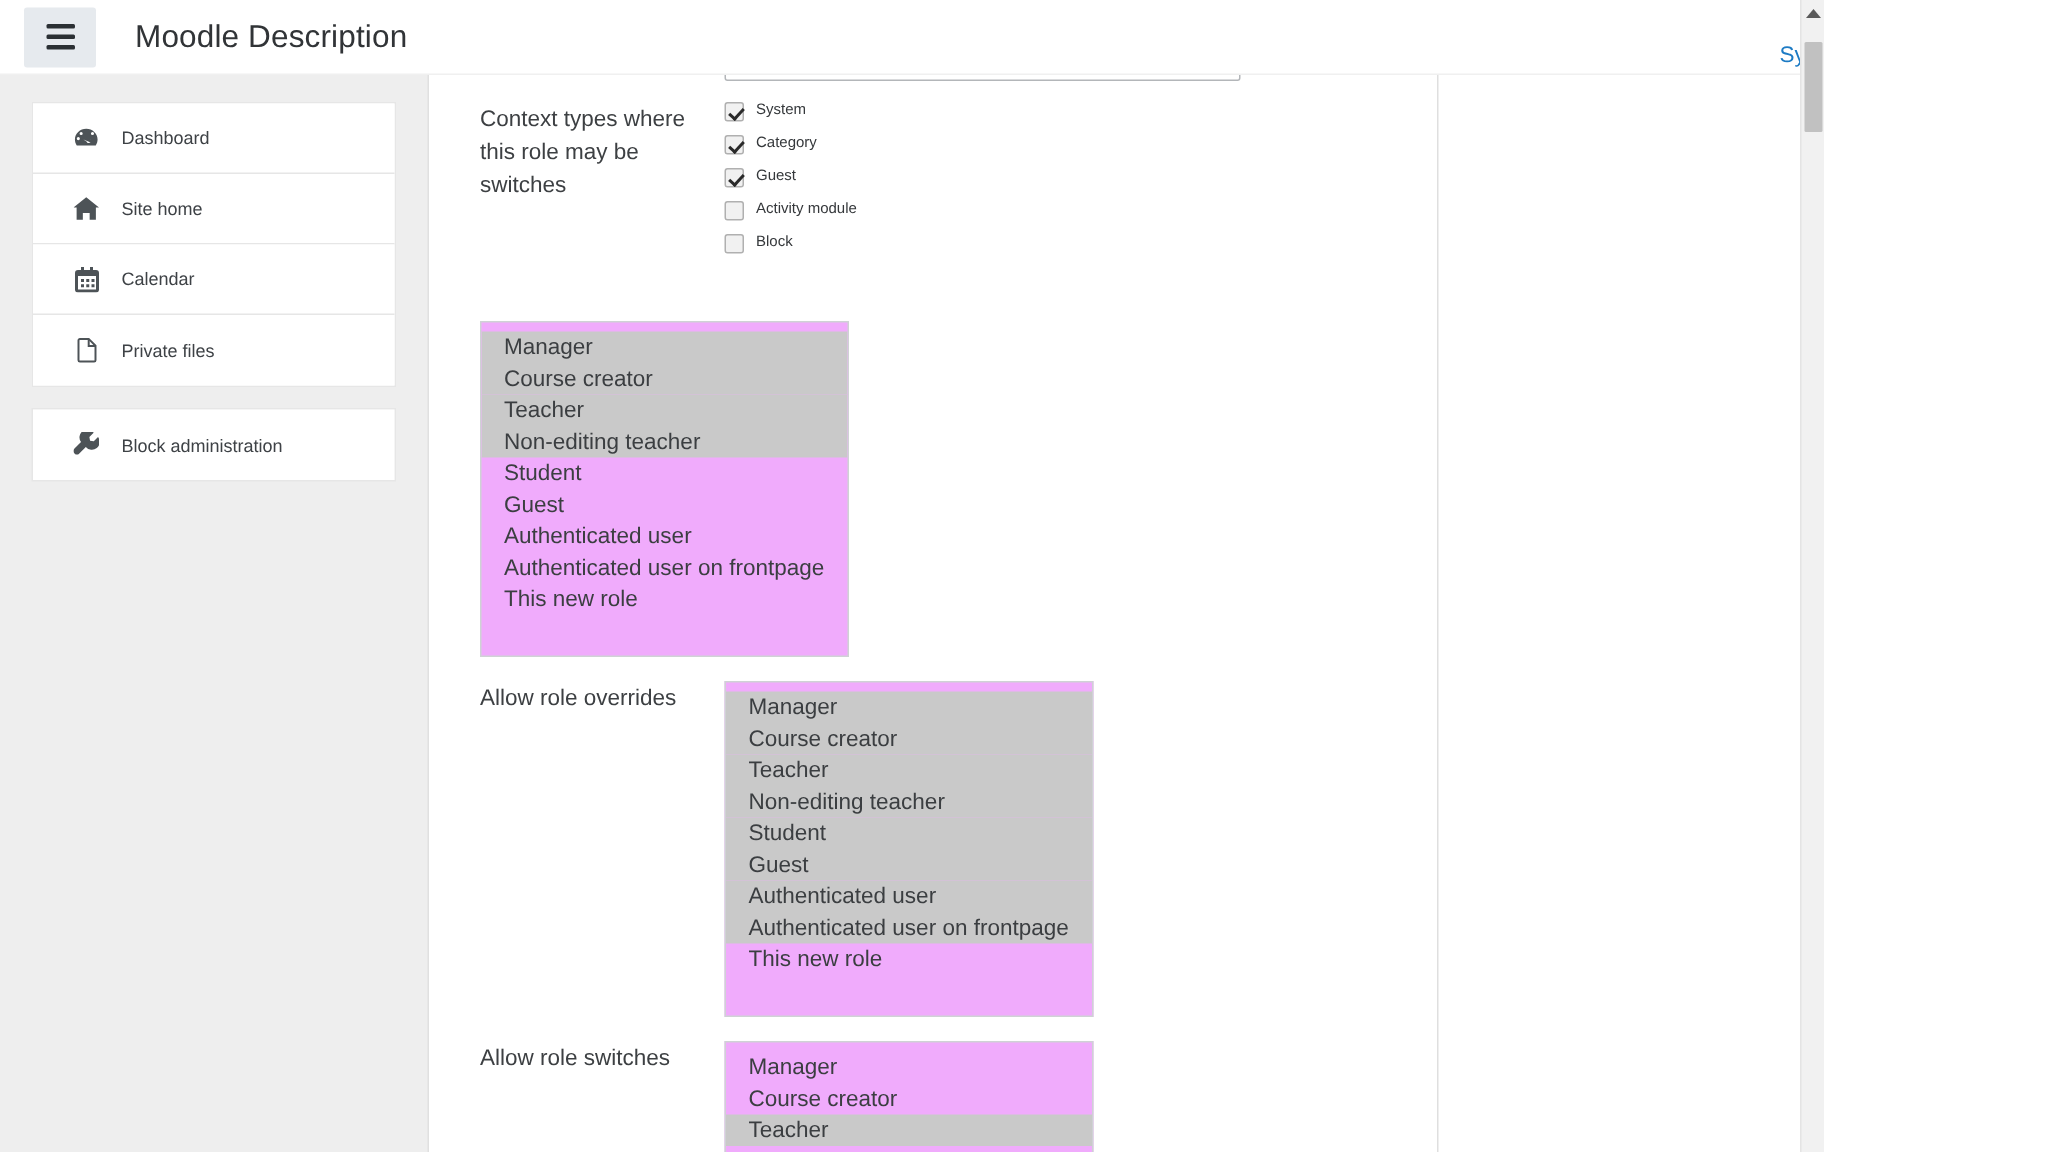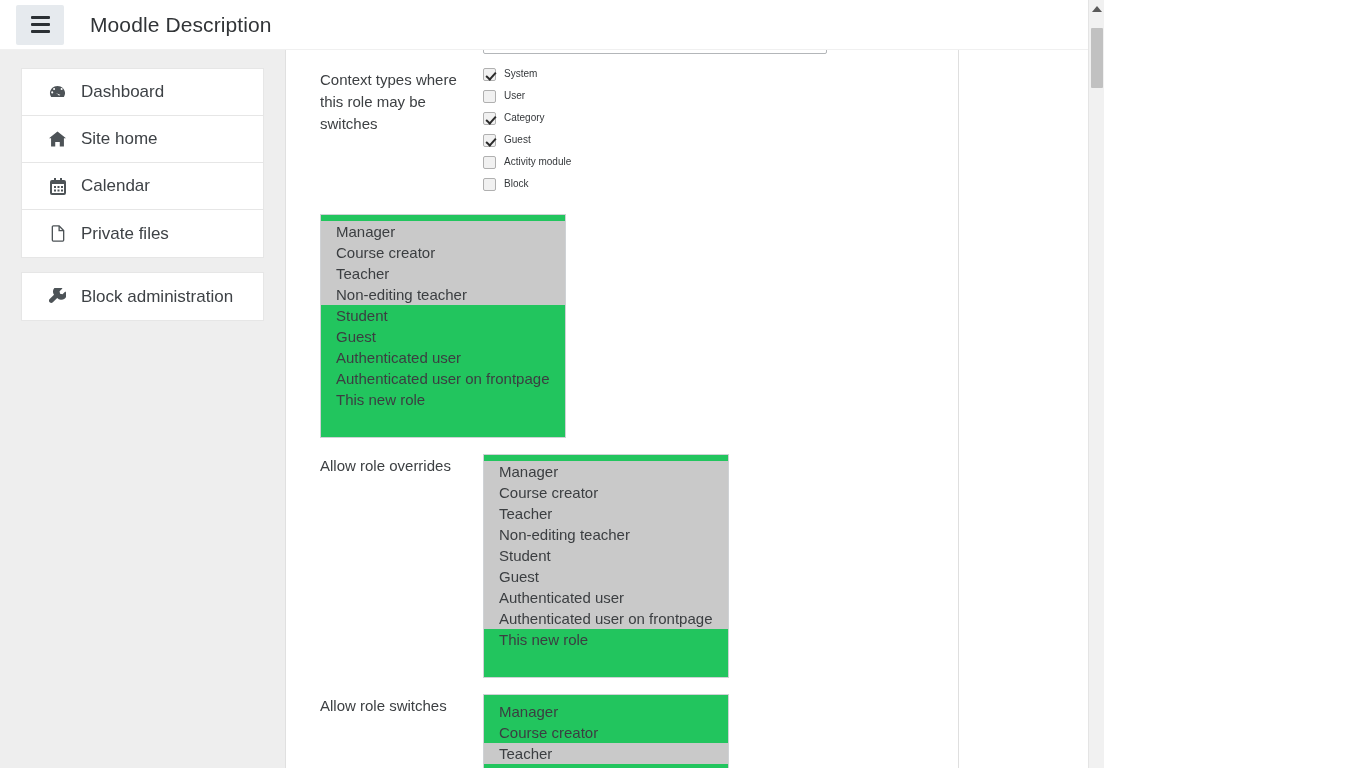--- a/index.html
+++ b/index.html
@@ -9,21 +9,21 @@
     width: 1366px; height: 768px;
     overflow: hidden;
     background: #ffffff;
     font-family: "Liberation Sans", sans-serif;
     -webkit-font-smoothing: antialiased;
   }
 
   
   #page {
     position: relative;
-    width: 1104px;
+    width: 1216px;
     height: 768px;
     overflow: hidden;
   }
 
   
   #navbar {
     position: absolute;
     top: 0; left: 0;
     width: 1350px;
     height: 50px;
@@ -129,21 +129,21 @@
   .nav-card {
     background: #ffffff;
     border: 1px solid #e6e6e6;
   }
   .nav-card + .nav-card { margin-top: 14px; }
   .nav-item {
     display: flex;
     align-items: center;
     height: 47px;
     padding-left: 25px;
-    font-size: 17px;
+    font-size: 12px;
     color: #3e4246;
     cursor: pointer;
     border-bottom: 1px solid #e6e6e6;
     background: #fff;
   }
   .nav-card .nav-item:last-child { border-bottom: none; }
   .nav-item .ic {
     width: 21px;
     margin-right: 13px;
     display: flex; align-items: center; justify-content: center;
@@ -219,21 +219,21 @@
     left: 3.5px; top: 0.5px;
     width: 4px; height: 8px;
     border: solid #2a2a2a;
     border-width: 0 2px 2px 0;
     transform: rotate(42deg);
   }
 
   
   .listbox {
     border: 1px solid #cfd2d5;
-    background: #22c55e;
+    background: #f0abfc;
     padding: 6px 0;
     overflow: hidden;
     width: 246px;
     cursor: pointer;
   }
   .lb-opt {
     font-size: 15px;
     line-height: 21px;
     color: #3b3e41;
     padding: 0 6px 0 15px;
@@ -371,24 +371,20 @@
 
     <section class="form-row" style="top:18px; left:34px; width:620px;">
       <div class="form-label">Context types where this role may be switches</div>
       <div class="form-control">
 
         <label class="cb-row checked">
           <span class="cb-box"></span>
           <span>System</span>
         </label>
 
-        <label class="cb-row">
-          <span class="cb-box"></span>
-          <span>User</span>
-        </label>
 
         <label class="cb-row checked">
           <span class="cb-box"></span>
           <span>Category</span>
         </label>
 
         <label class="cb-row checked">
           <span class="cb-box"></span>
           <span>Guest</span>
         </label>

